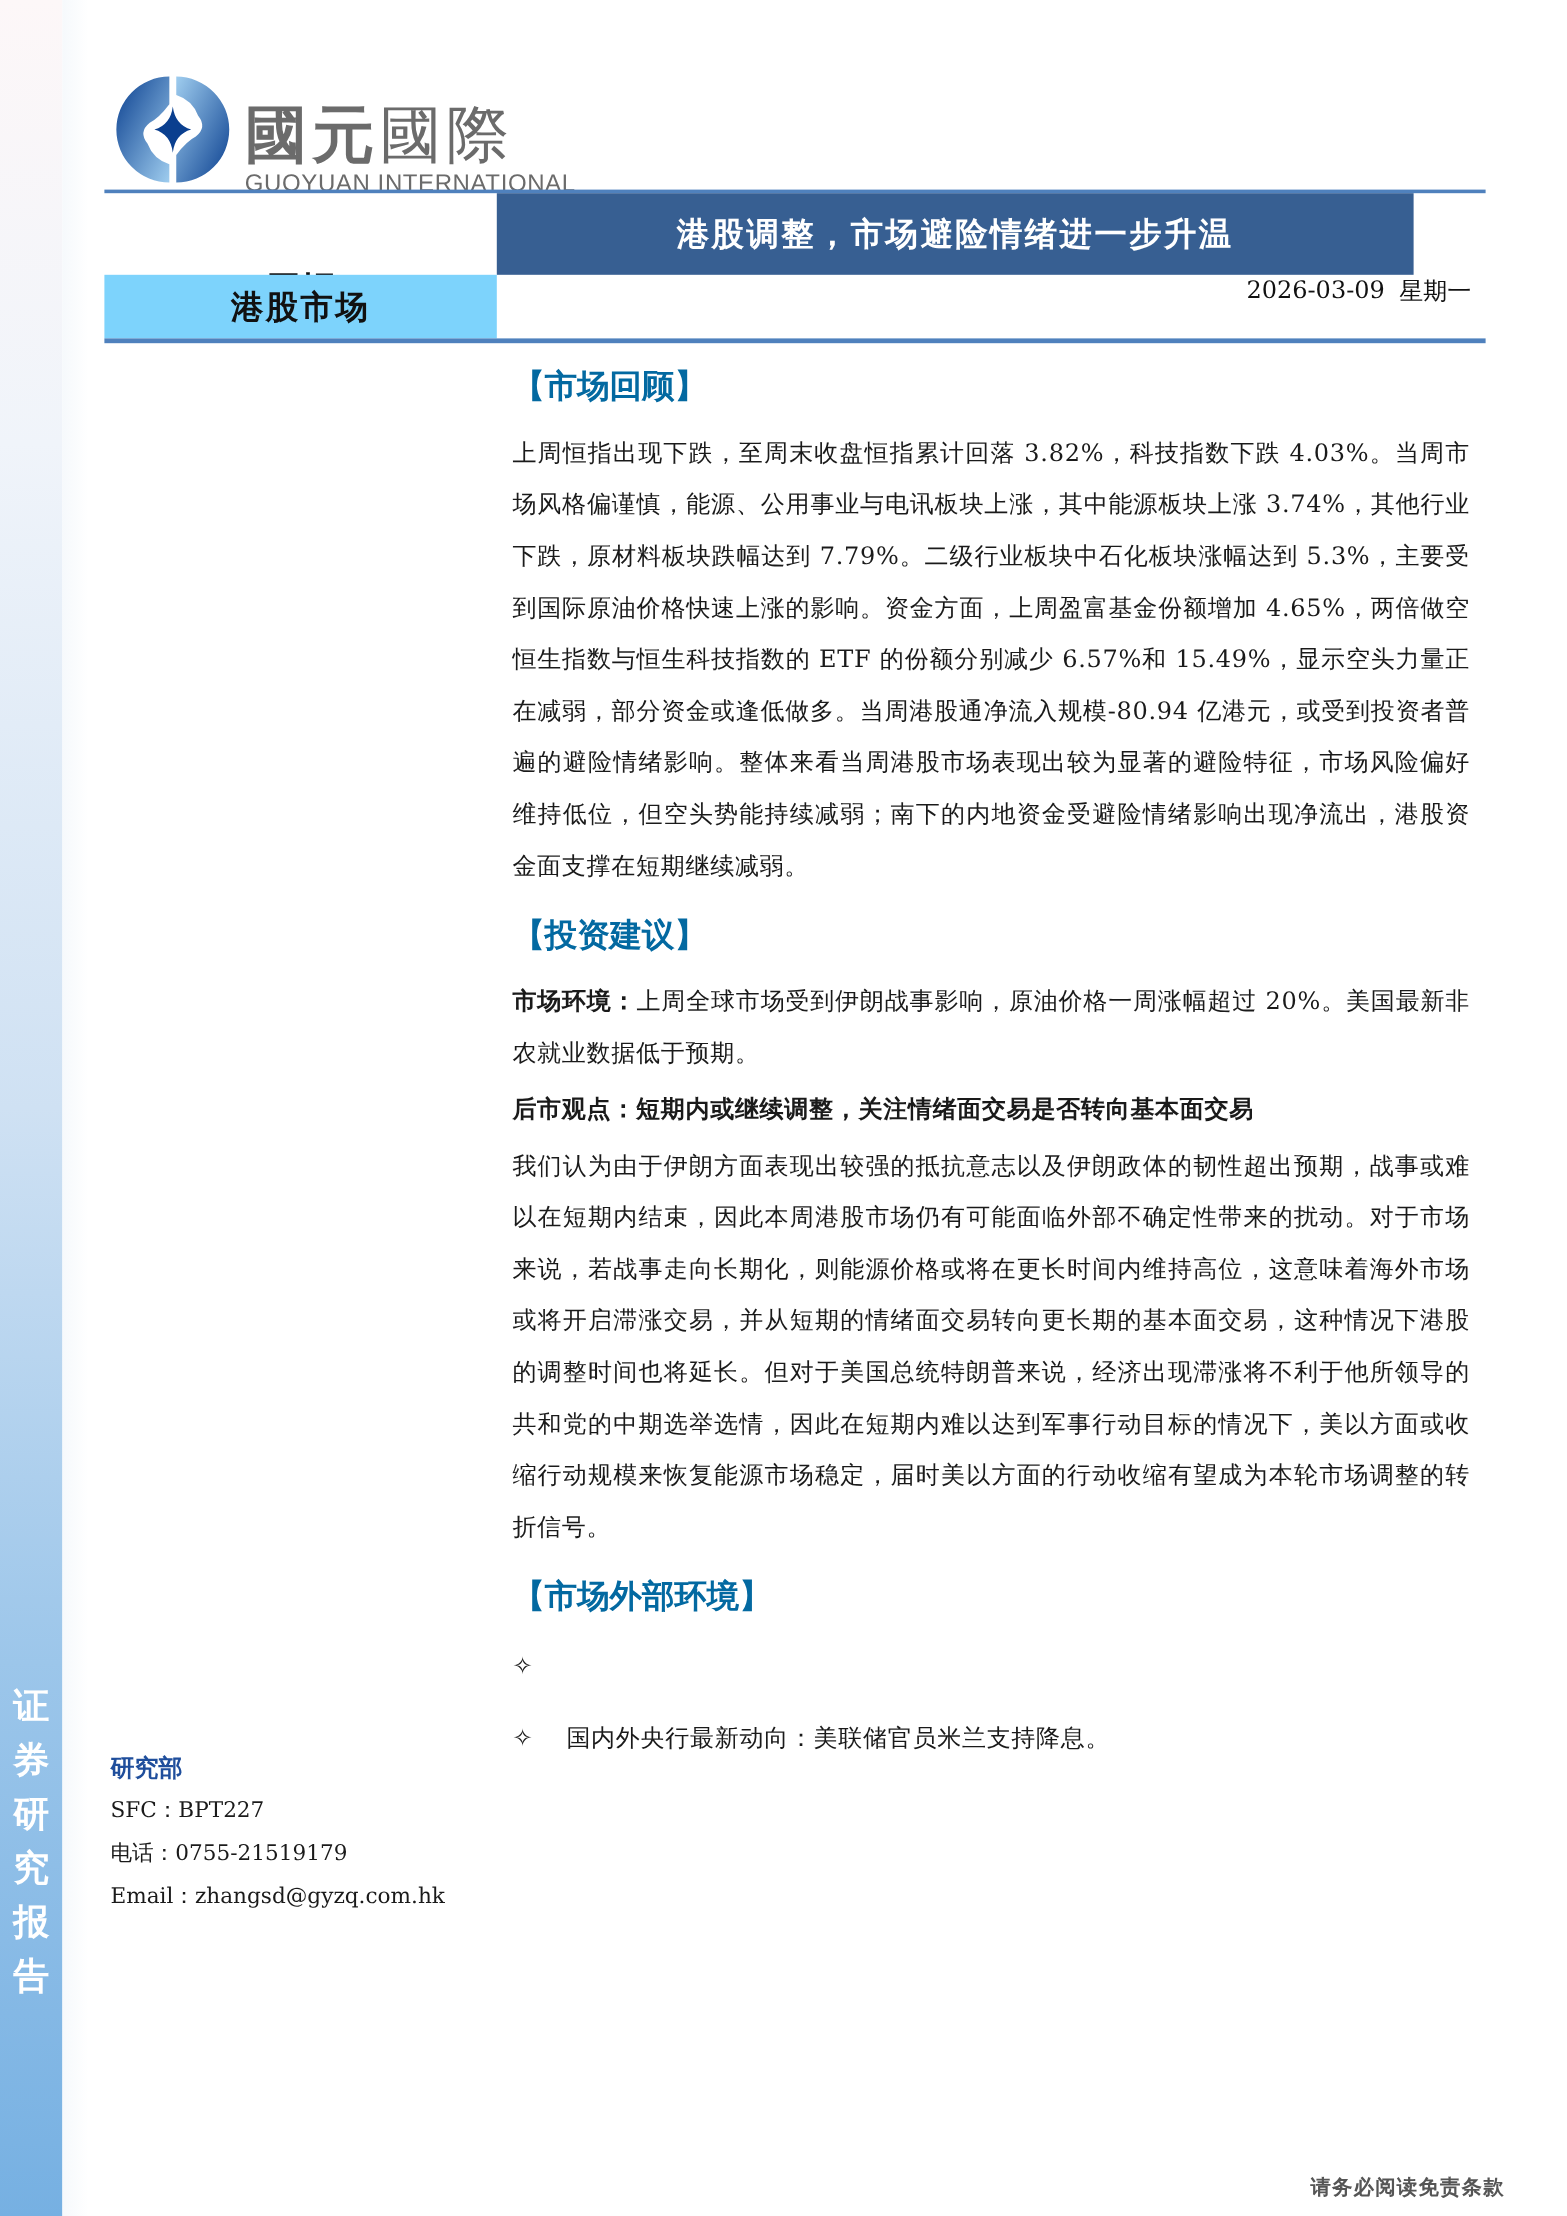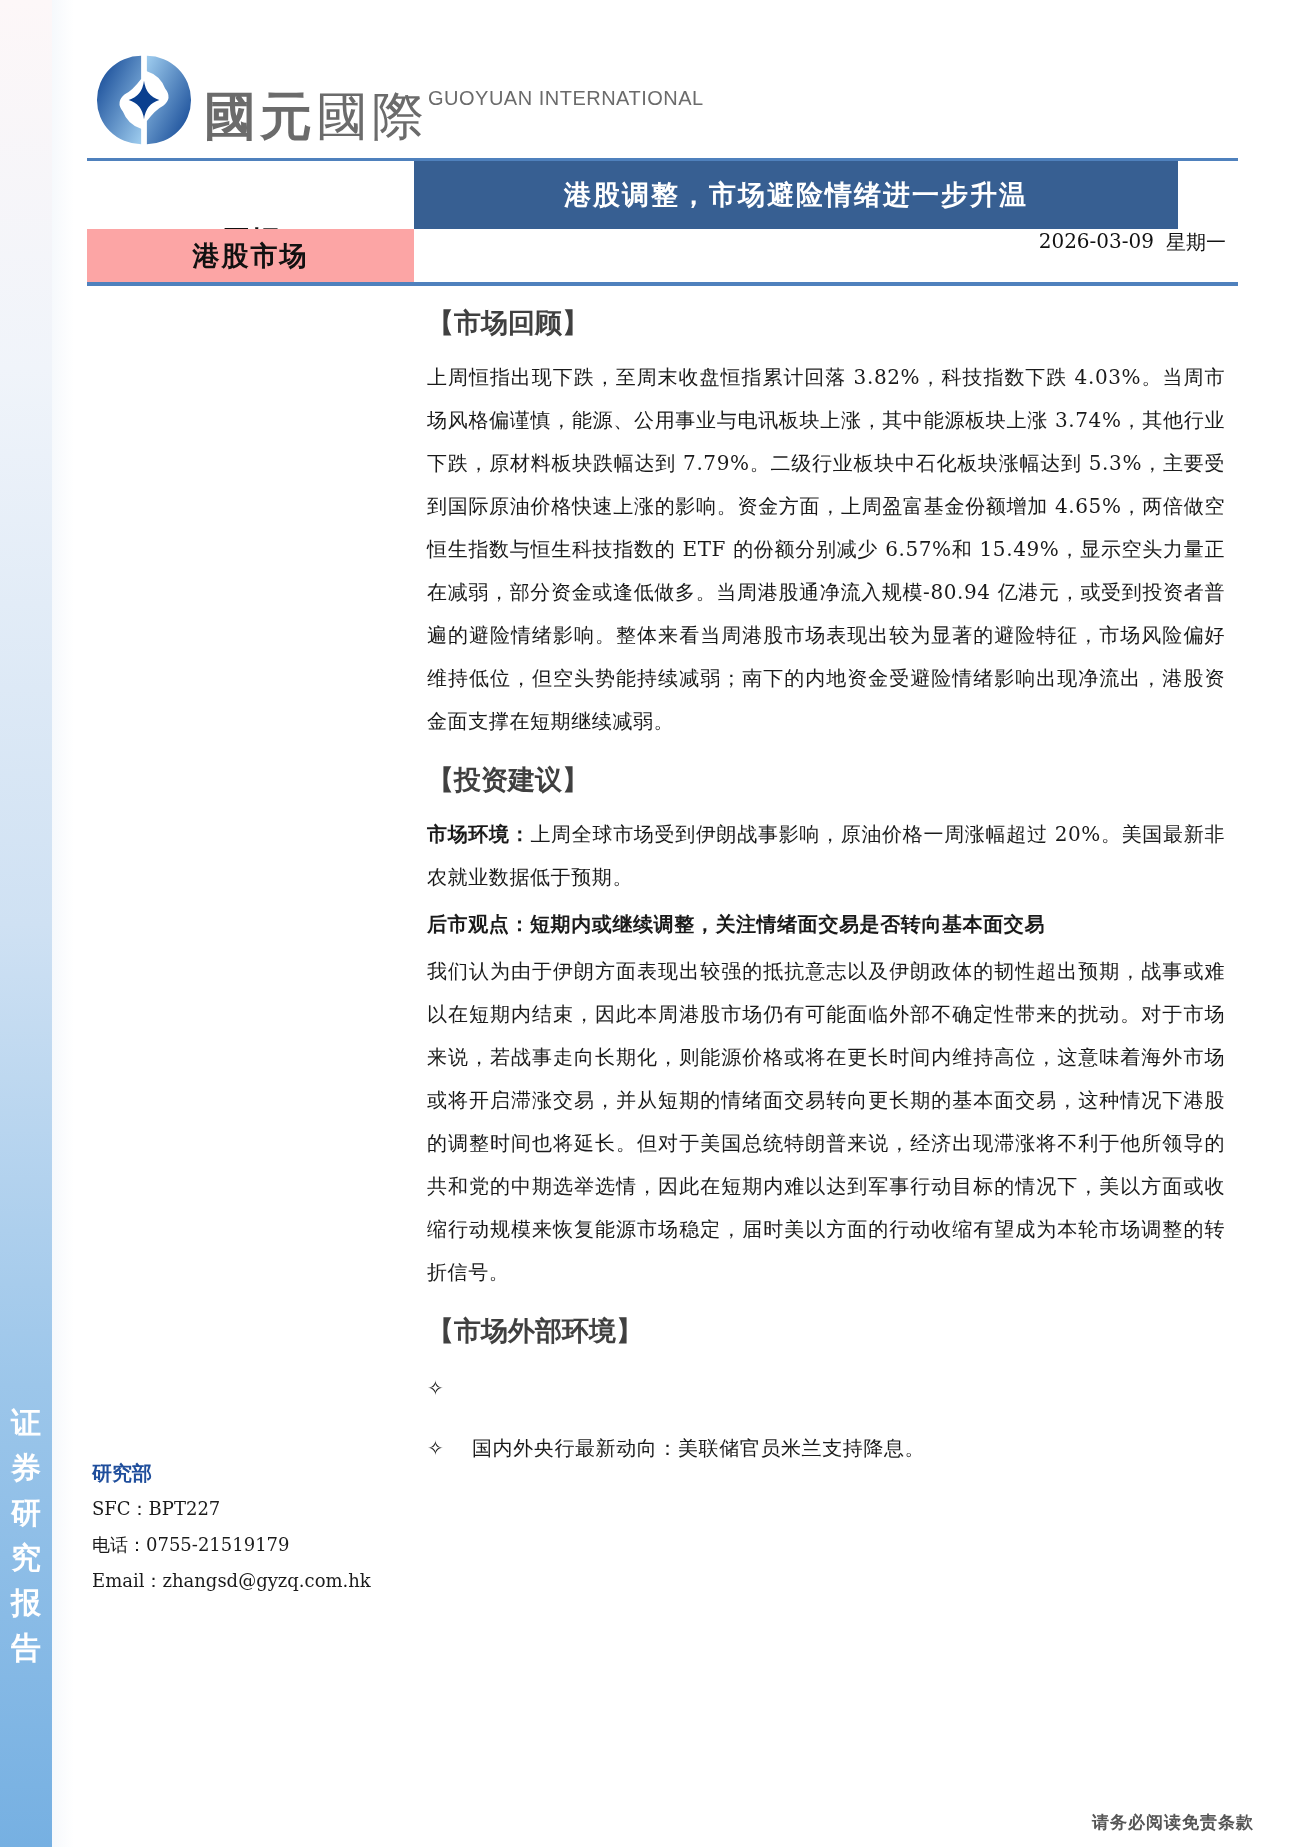--- a/index.html
+++ b/index.html
@@ -17,35 +17,35 @@
     position:absolute; left:52px; top:0; width:22px; height:1847px;
     background: linear-gradient(to right, #f6f9fc, #ffffff);
   }
   .side-vertical {
     position:absolute; left:0; top:1400px; width:52px;
     display:flex; flex-direction:column; align-items:center;
     color:#ffffff; font-size:30px; font-weight:bold; line-height:45px;
   }
   .logo { position:absolute; left:96px; top:52px; display:flex; align-items:center; }
   .logo-mark { width:96px; height:96px; }
-  .logo-text { margin-left:12px; display:flex; flex-direction:row;margin-top:32px; }
+  .logo-text { margin-left:12px; display:flex; flex-direction:column;margin-top:32px; }
   .logo-cn { font-family:"DejaVu Sans","Liberation Sans",sans-serif; font-size:52px; color:#6b6b6b; letter-spacing:4px; line-height:58px; }
   .logo-cn .bold { font-weight:bold; }
   .logo-en { font-family:"Liberation Sans",sans-serif; font-size:20px; color:#6b6b6b; letter-spacing:0.5px; line-height:22px; }
 
   .rule-top { position:absolute; left:87px; top:158px; width:1151px; height:3px; background:#4f81bd; }
   .hdr-type { position:absolute; left:87px; top:161px; width:327px; height:68px; display:flex; align-items:center; justify-content:center; font-size:30px; font-weight:bold; color:#111;margin-top:47px; }
   .hdr-title { position:absolute; left:414px; top:161px; width:764px; height:68px; background:#375f92; display:flex; align-items:center; justify-content:center; color:#fff; font-size:27px; font-weight:bold; letter-spacing:2px; }
-  .hdr-cat { position:absolute; left:87px; top:229px; width:327px; height:53px; background:#fca5a5; display:flex; align-items:center; justify-content:center; font-size:27px; font-weight:bold; color:#111; letter-spacing:2px; }
+  .hdr-cat { position:absolute; left:87px; top:229px; width:327px; height:53px; background:#7dd3fc; display:flex; align-items:center; justify-content:center; font-size:27px; font-weight:bold; color:#111; letter-spacing:2px; }
   .hdr-date { position:absolute; left:414px; top:229px; width:812px; height:53px; display:flex; align-items:flex-start; justify-content:flex-end; font-size:20px; color:#111; }
   .hdr-date span + span { margin-left:12px; }
   .rule-bottom { position:absolute; left:87px; top:282px; width:1151px; height:4px; background:#4f81bd; }
 
   .main { position:absolute; left:427px; top:300px; width:798px; }
-  .sec-title { font-size:27px; font-weight:bold; color:#404040; margin:0; height:46px; line-height:46px; }
+  .sec-title { font-size:27px; font-weight:bold; color:#0369a1; margin:0; height:46px; line-height:46px; }
   .para { font-size:20px; line-height:43px; text-align:justify; margin:0; letter-spacing:0.6px; }
   .b { font-weight:bold; }
   .bullets { margin:0; padding:0; list-style:none; }
   .bullets li { font-size:20px; line-height:60px; display:flex; letter-spacing:0.6px; }
   .bullet-icon { width:45px; flex:none; }
 
   .author { position:absolute; left:92px; top:1455px; font-size:18px; line-height:36px; }
   .author .dept { color:#1f4e9c; font-weight:bold; font-size:20px; }
   .footer { position:absolute; right:52px; top:1834px; transform:translateY(-100%); font-size:17px; color:#555; font-weight:bold; letter-spacing:1px; }
 </style>

